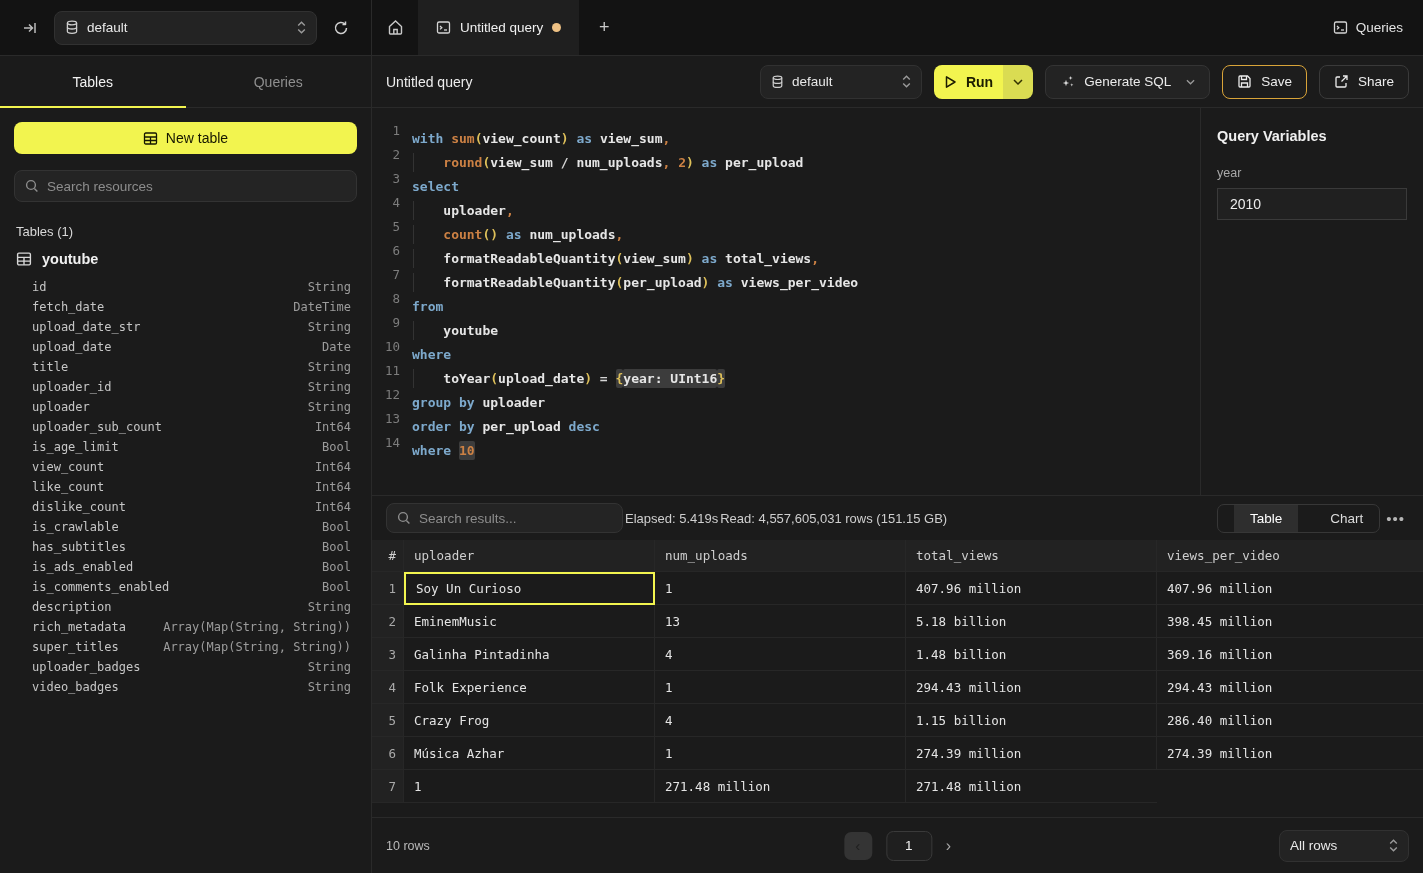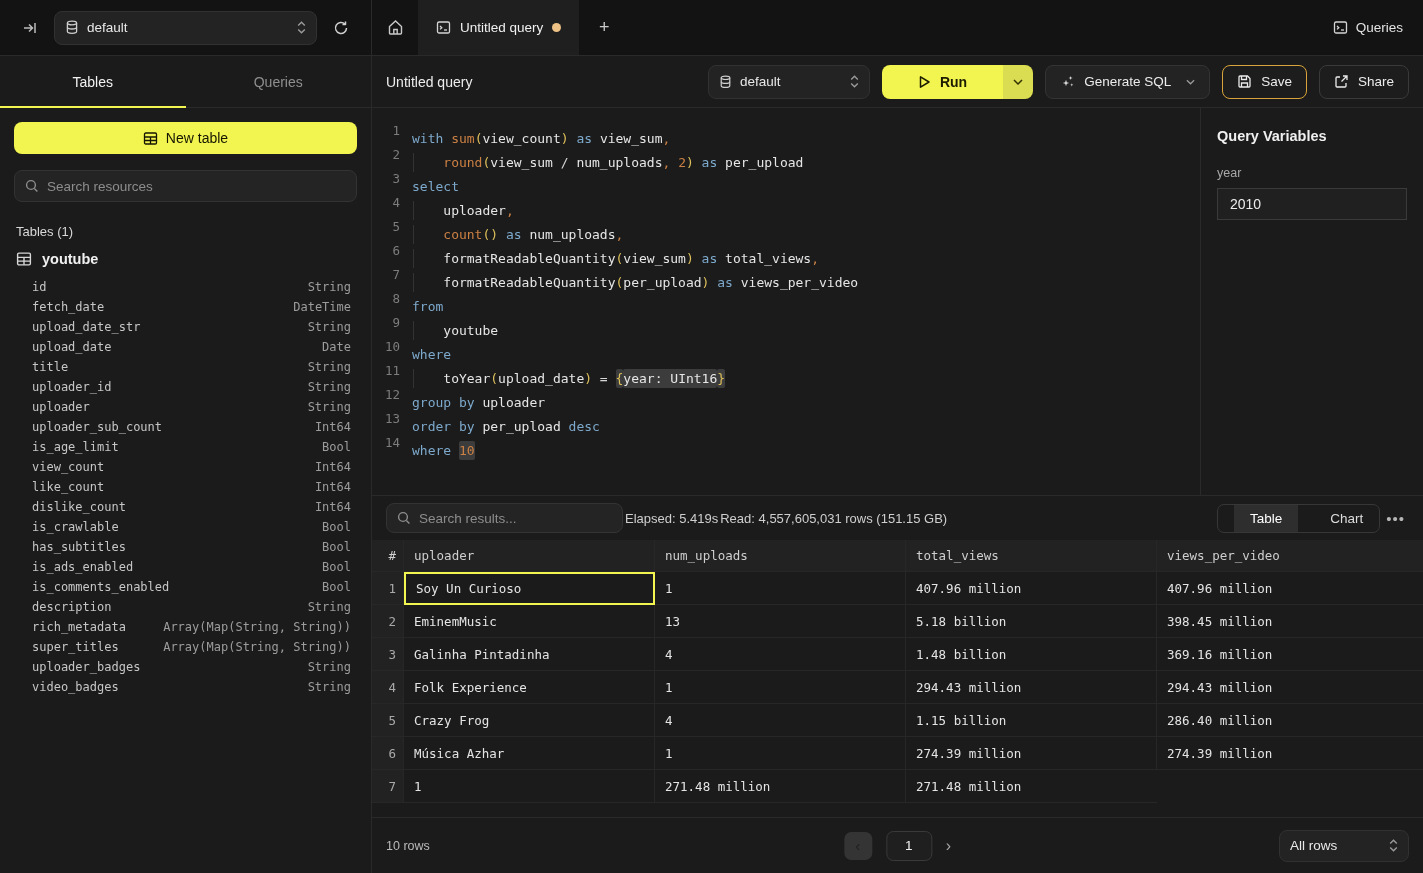--- a/index.html
+++ b/index.html
@@ -65,36 +65,36 @@
   .col-row .ct{color:#9c9c9c;}
 
   
   .main{flex:1;display:flex;flex-direction:column;min-width:0;background:var(--bg1);}
   .toolbar{height:52px;flex:none;display:flex;align-items:center;gap:12px;
     padding:0 14px;border-bottom:1px solid var(--border);background:var(--bg1);}
   .toolbar .qtitle{font-size:14px;color:#ededed;flex:1;}
   .toolbar .db-select{flex:none;width:162px;height:34px;}
   .run-group{display:flex;flex:none;border-radius:8px;overflow:hidden;cursor:pointer;}
   .run-main{display:flex;align-items:center;gap:9px;background:var(--accent-yellow,#f2f44f);
-    color:#1c1c00;font-size:14px;font-weight:bold;padding:0 36px;height:34px;}
+    color:#1c1c00;font-size:14px;font-weight:bold;padding:0 10px;height:34px;}
   .run-caret{width:30px;height:34px;display:flex;align-items:center;justify-content:center;
     background:var(--accent-yellow-dark,#dadc52);color:#333300;}
   .btn{display:flex;align-items:center;gap:9px;height:34px;padding:0 14px;border-radius:8px;
     background:#232323;border:1px solid #343434;color:#ececec;font-size:13.5px;cursor:pointer;flex:none;}
   .gen-sql .caret{margin-left:6px;color:#9a9a9a;}
   .save-btn{border:1.5px solid var(--save-border,#d9a439);background:#1d1d1d;}
   .share-btn{background:#1d1d1d;border:1px solid #3a3a3a;}
 
   .workspace{height:387px;flex:none;display:flex;min-height:0;}
   
   .editor{flex:1;padding-top:10px;overflow:hidden;font-family:"DejaVu Sans Mono",monospace;
     font-size:13px;cursor:text;}
   .line{display:flex;height:24px;align-items:center;}
   .ln{width:28px;flex:none;text-align:right;color:#7d7d7d;padding-right:0;font-size:12.5px;}
-  .code{padding-left:12px;white-space:pre;font-weight:normal;position:relative;margin-top:16px;}
+  .code{padding-left:12px;white-space:pre;font-weight:bold;position:relative;margin-top:16px;}
   .line.ind .code::before{content:"";position:absolute;left:13px;top:-2px;bottom:-2px;
     width:1px;background:#333;}
   .tok-k{color:var(--syntax-keyword,#7da9cc);}
   .tok-f{color:var(--syntax-function,#cc8144);}
   .tok-p{color:var(--syntax-paren,#dec05a);}
   .tok-i{color:var(--syntax-text,#e6e6e6);}
   .tok-o{color:#d6d6d6;}
   .tok-n{color:var(--syntax-function,#cc8144);}
   .tok-h{background:#3c3c3c;padding:2px 0;border-radius:2px;}
 

